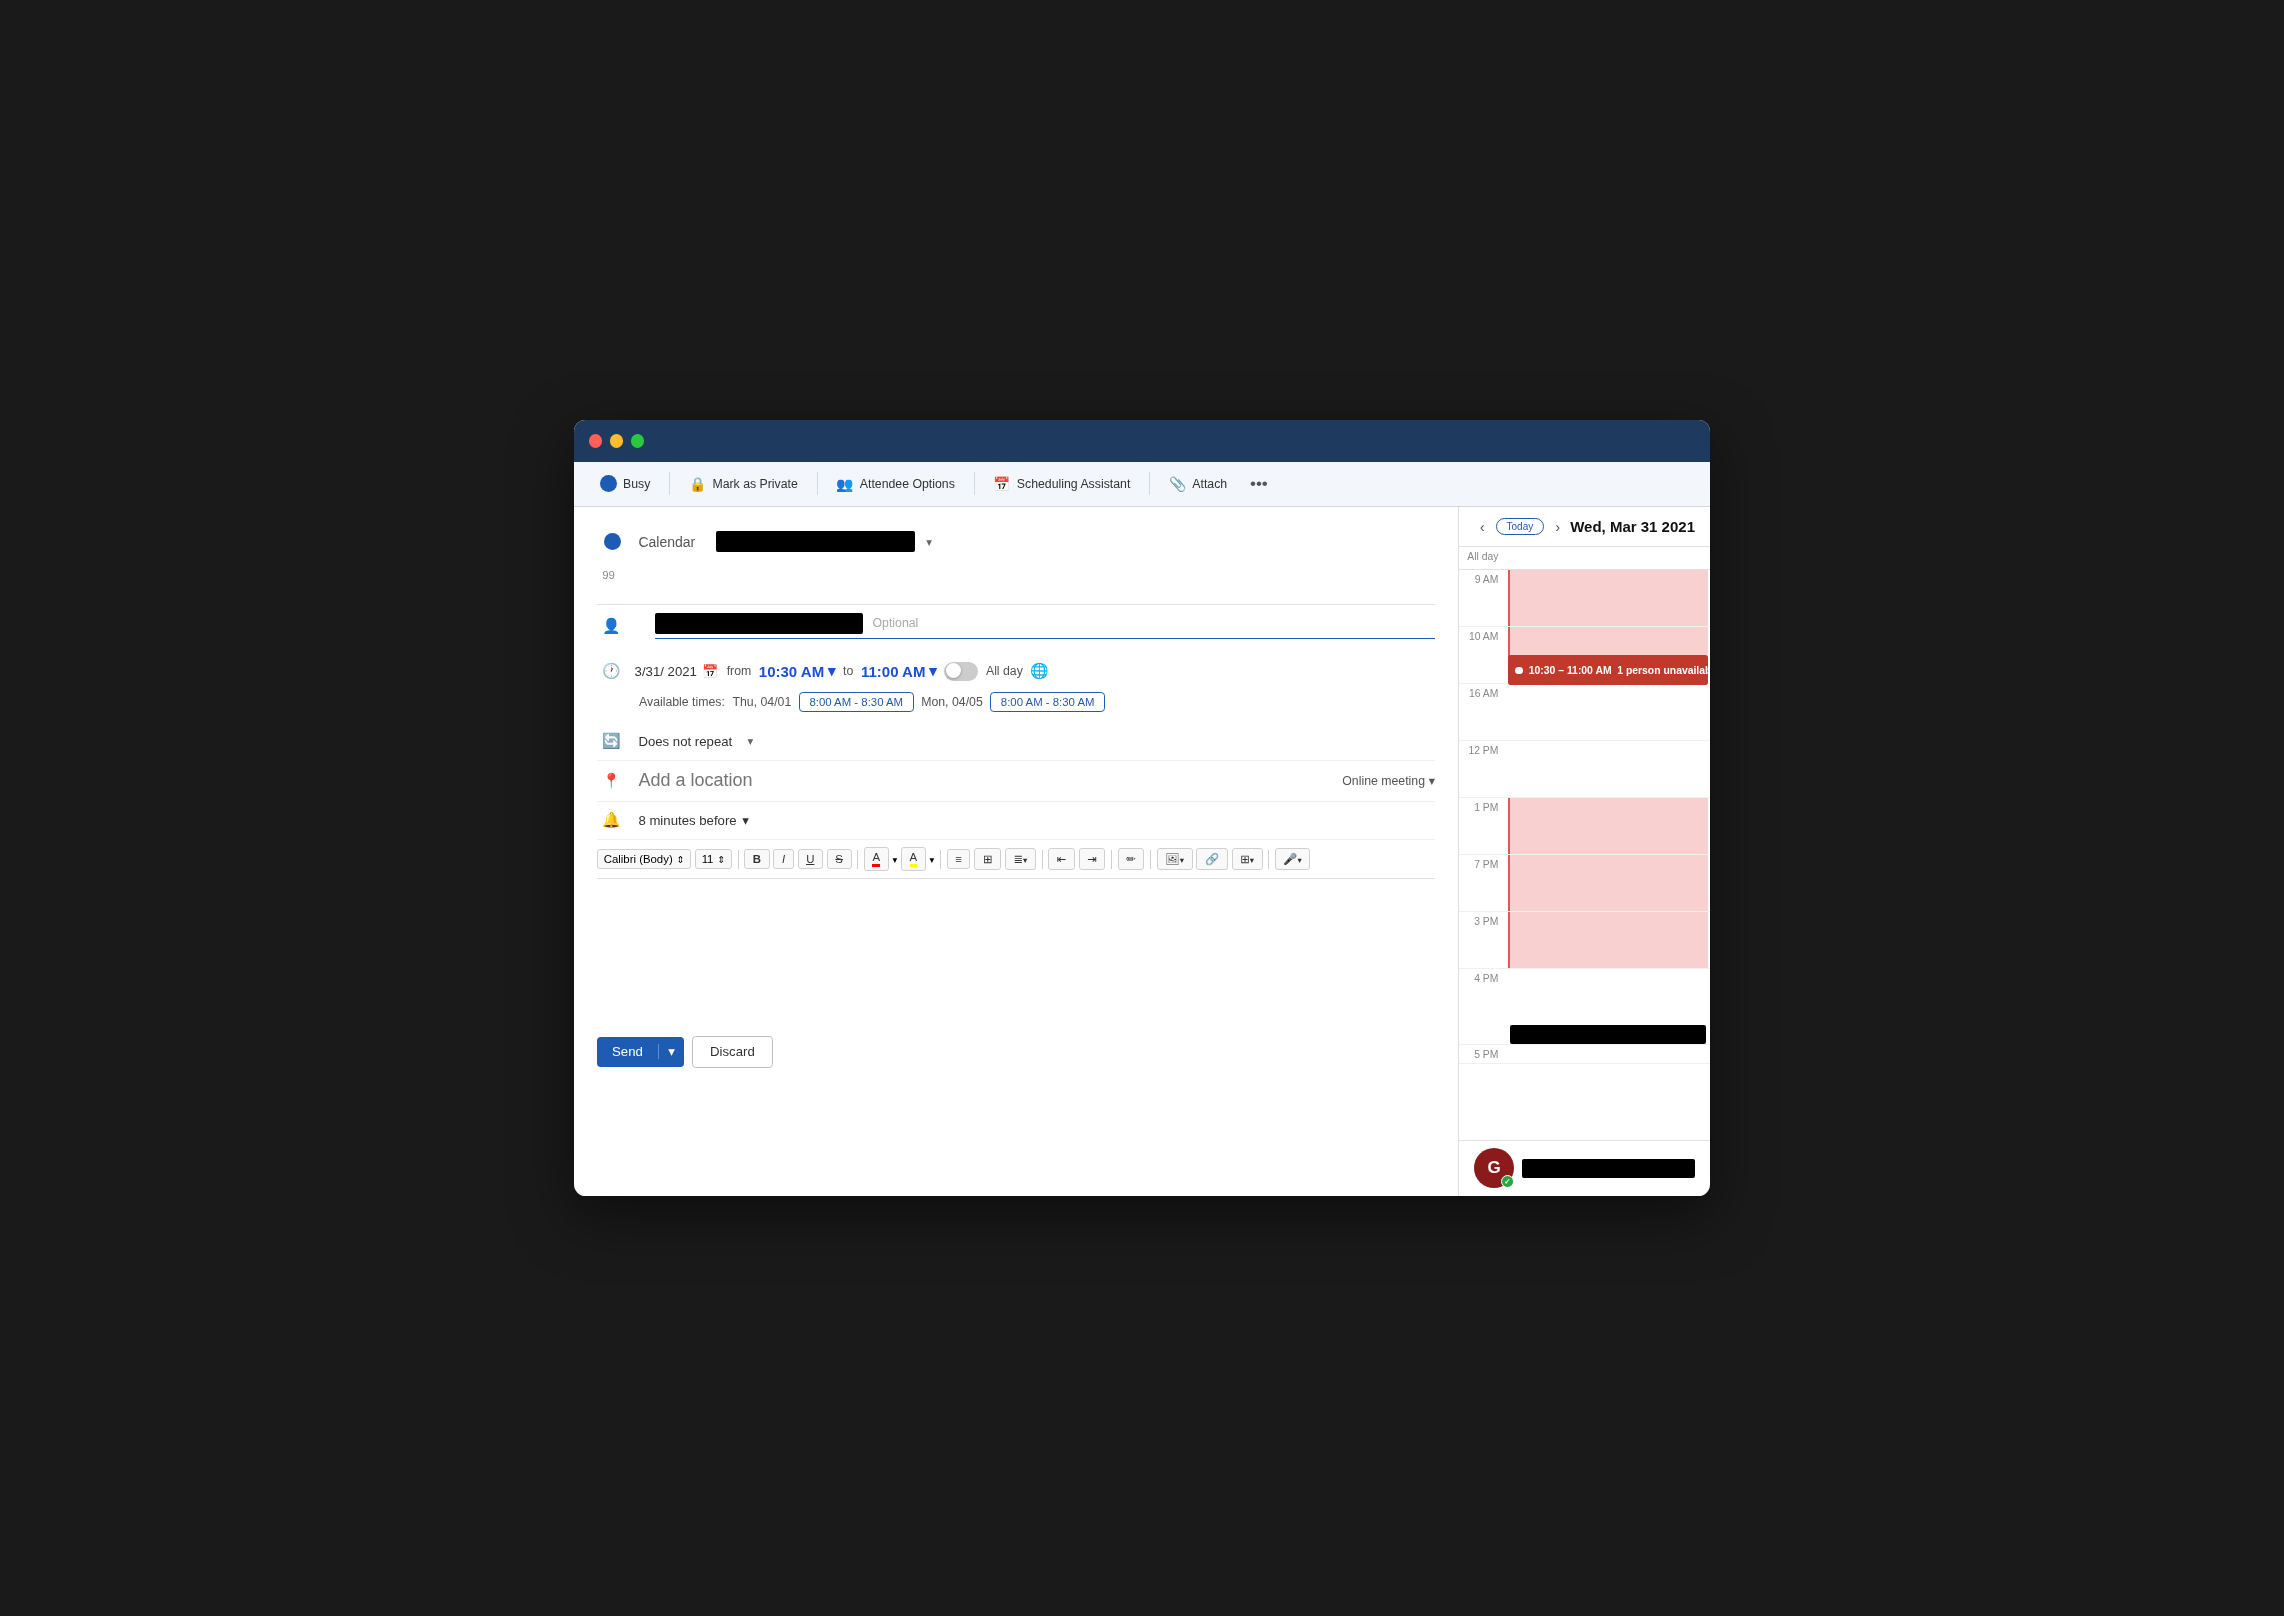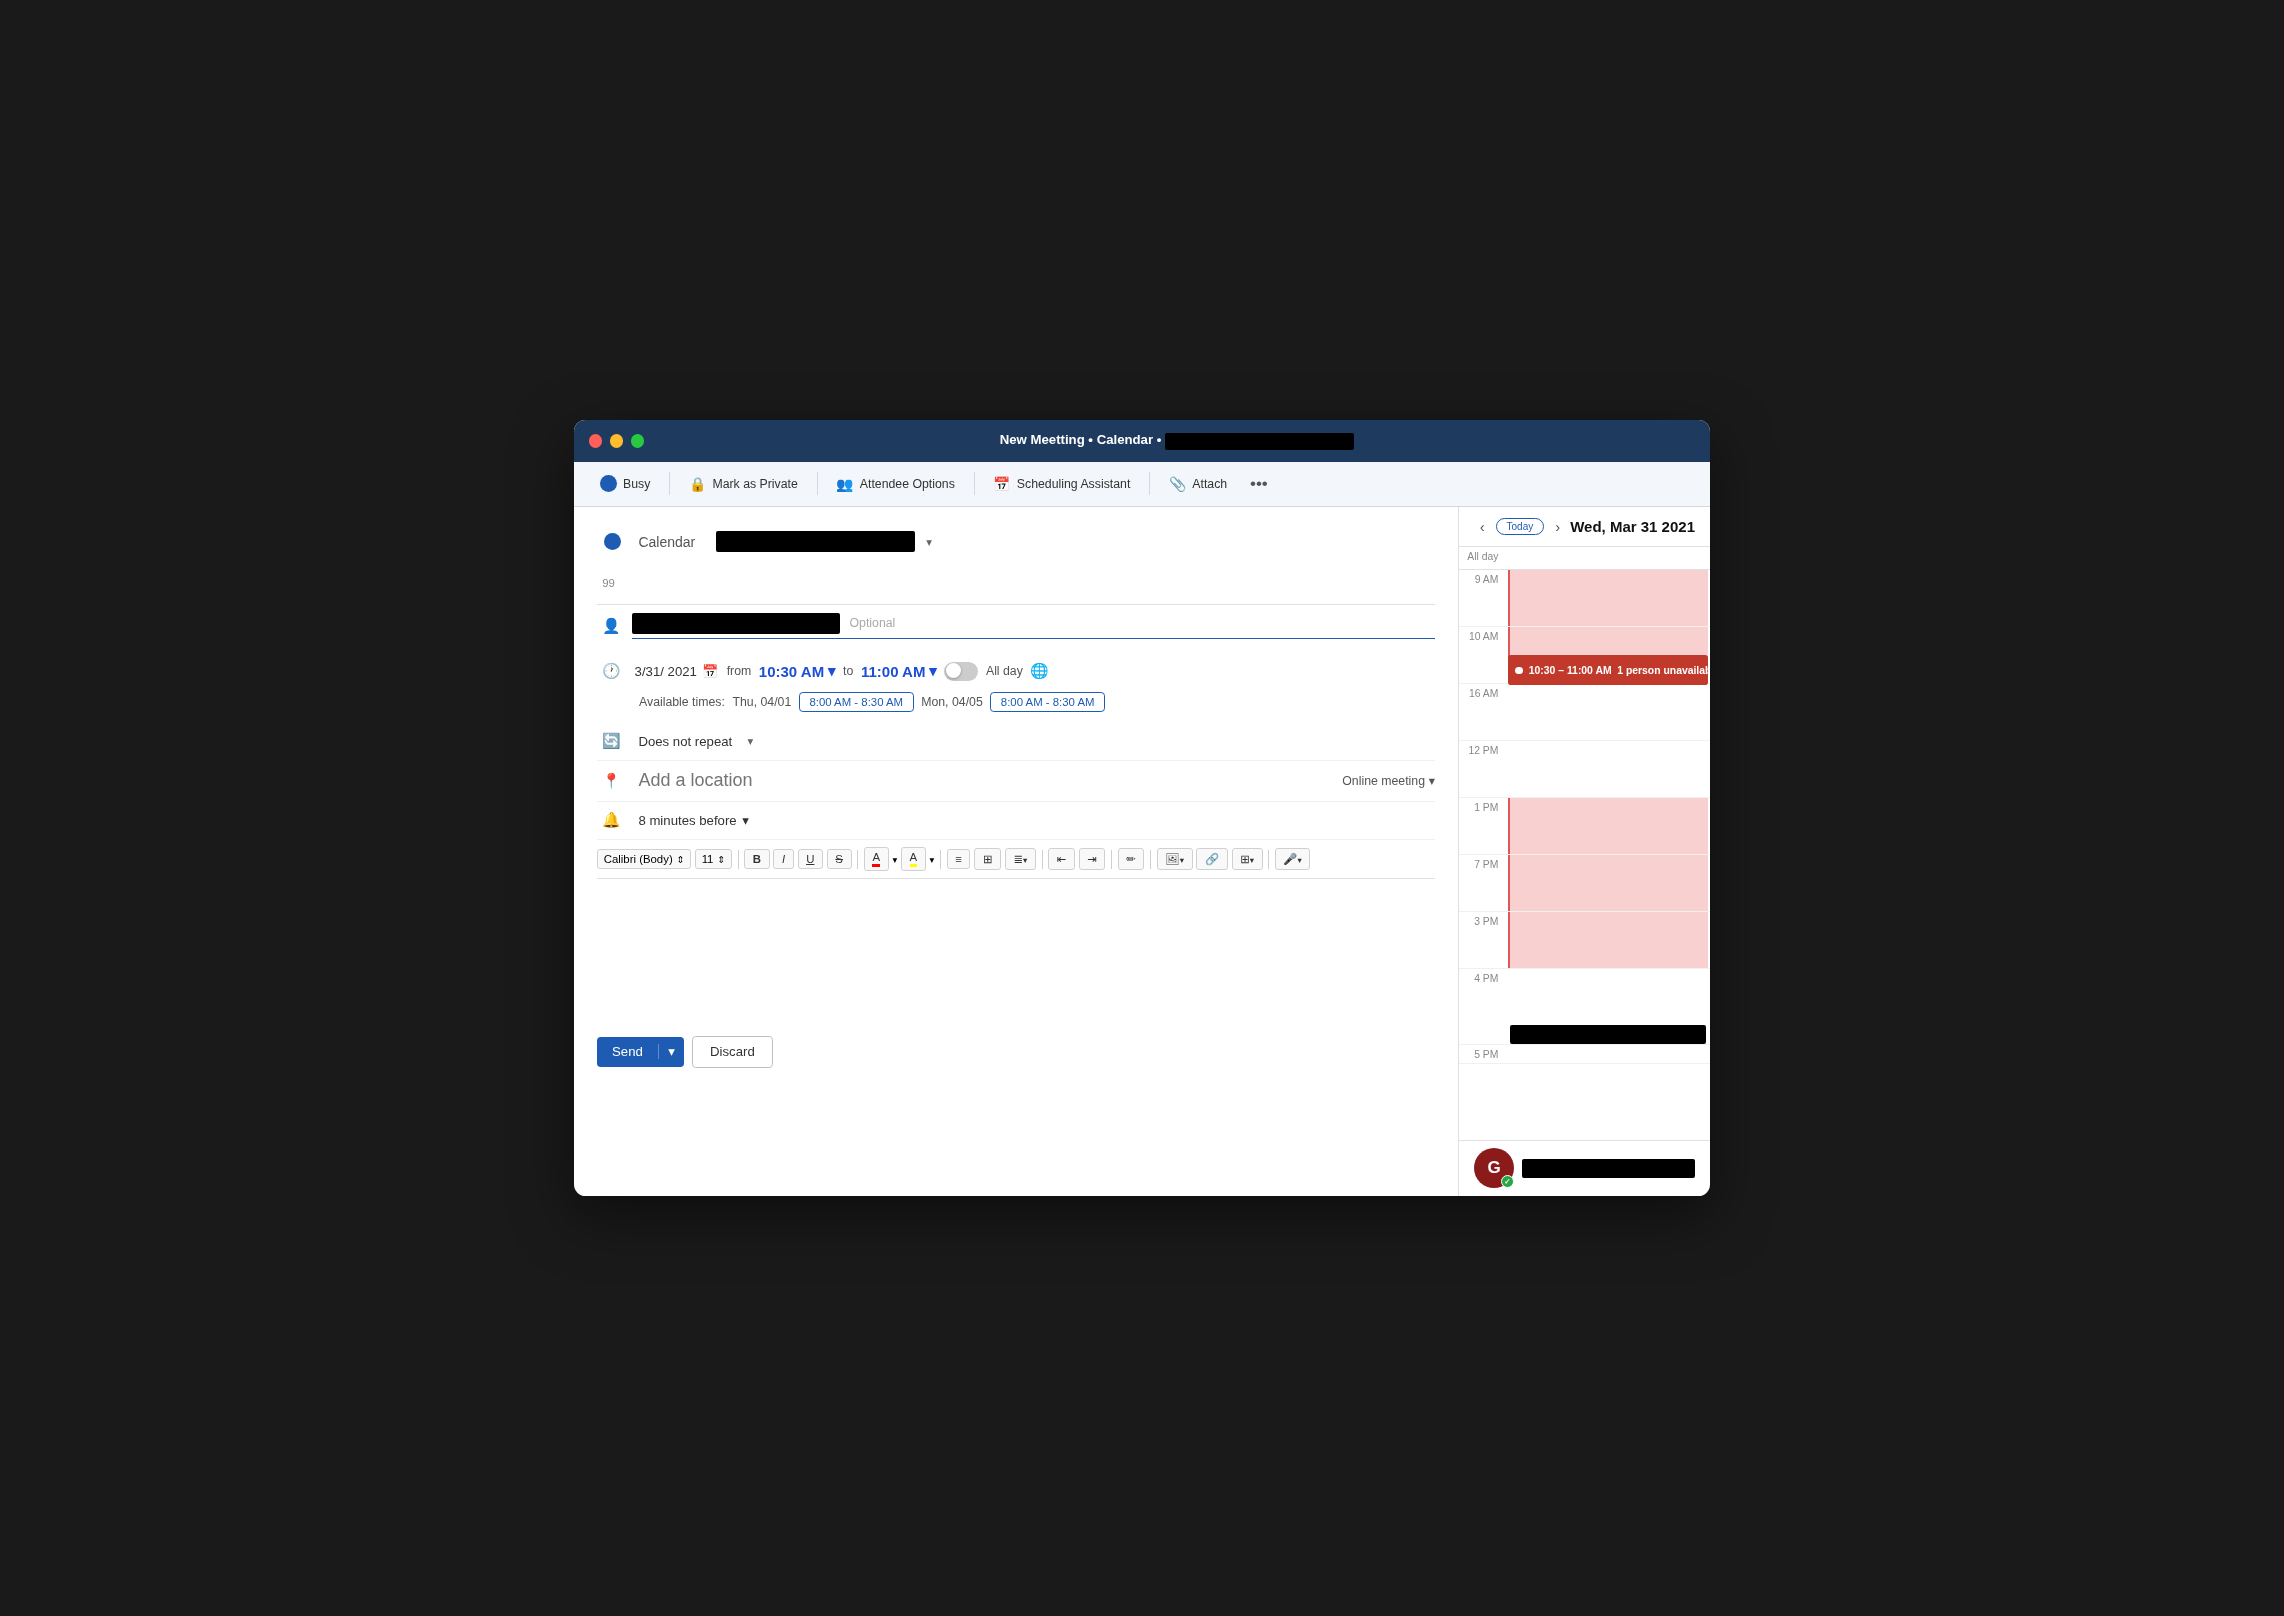--- a/index.html
+++ b/index.html
@@ -104,24 +104,23 @@
       overflow: hidden;
     }
     .form-panel {
       flex: 1;
       padding: 15px 23px;
       overflow-y: auto;
       border-right: 0.9px solid #e0e0e0;
     }
     .field-row {
       display: flex;
-      align-items: center;
       padding: 7.6px 0;
       border-bottom: 0.9px solid #f0f0f0;
-      gap: 5px;
+      gap: 28px;
     }
     .field-icon {
       width: 30px;
       display: flex;
       align-items: center;
       justify-content: center;
       color: #666;
       font-size: 15px;
       flex-shrink: 0;
     }
@@ -490,23 +489,20 @@
 </head>
 <body>
 
 <div class="window">
 
   <div class="titlebar">
     <div class="traffic-lights">
       <div class="tl tl-red"></div>
       <div class="tl tl-yellow"></div>
       <div class="tl tl-green"></div>
-    </div>
-    <div class="titlebar-title">
-      <span>New Meetting • Calendar •</span>&nbsp;<span class="title-redacted"></span>
     </div>
   </div>
 
   <div class="toolbar">
     <button class="toolbar-btn">
       <span class="status-dot"></span>
       <span>Busy</span>
     </button>
     <div class="toolbar-separator"></div>
     <button class="toolbar-btn">

